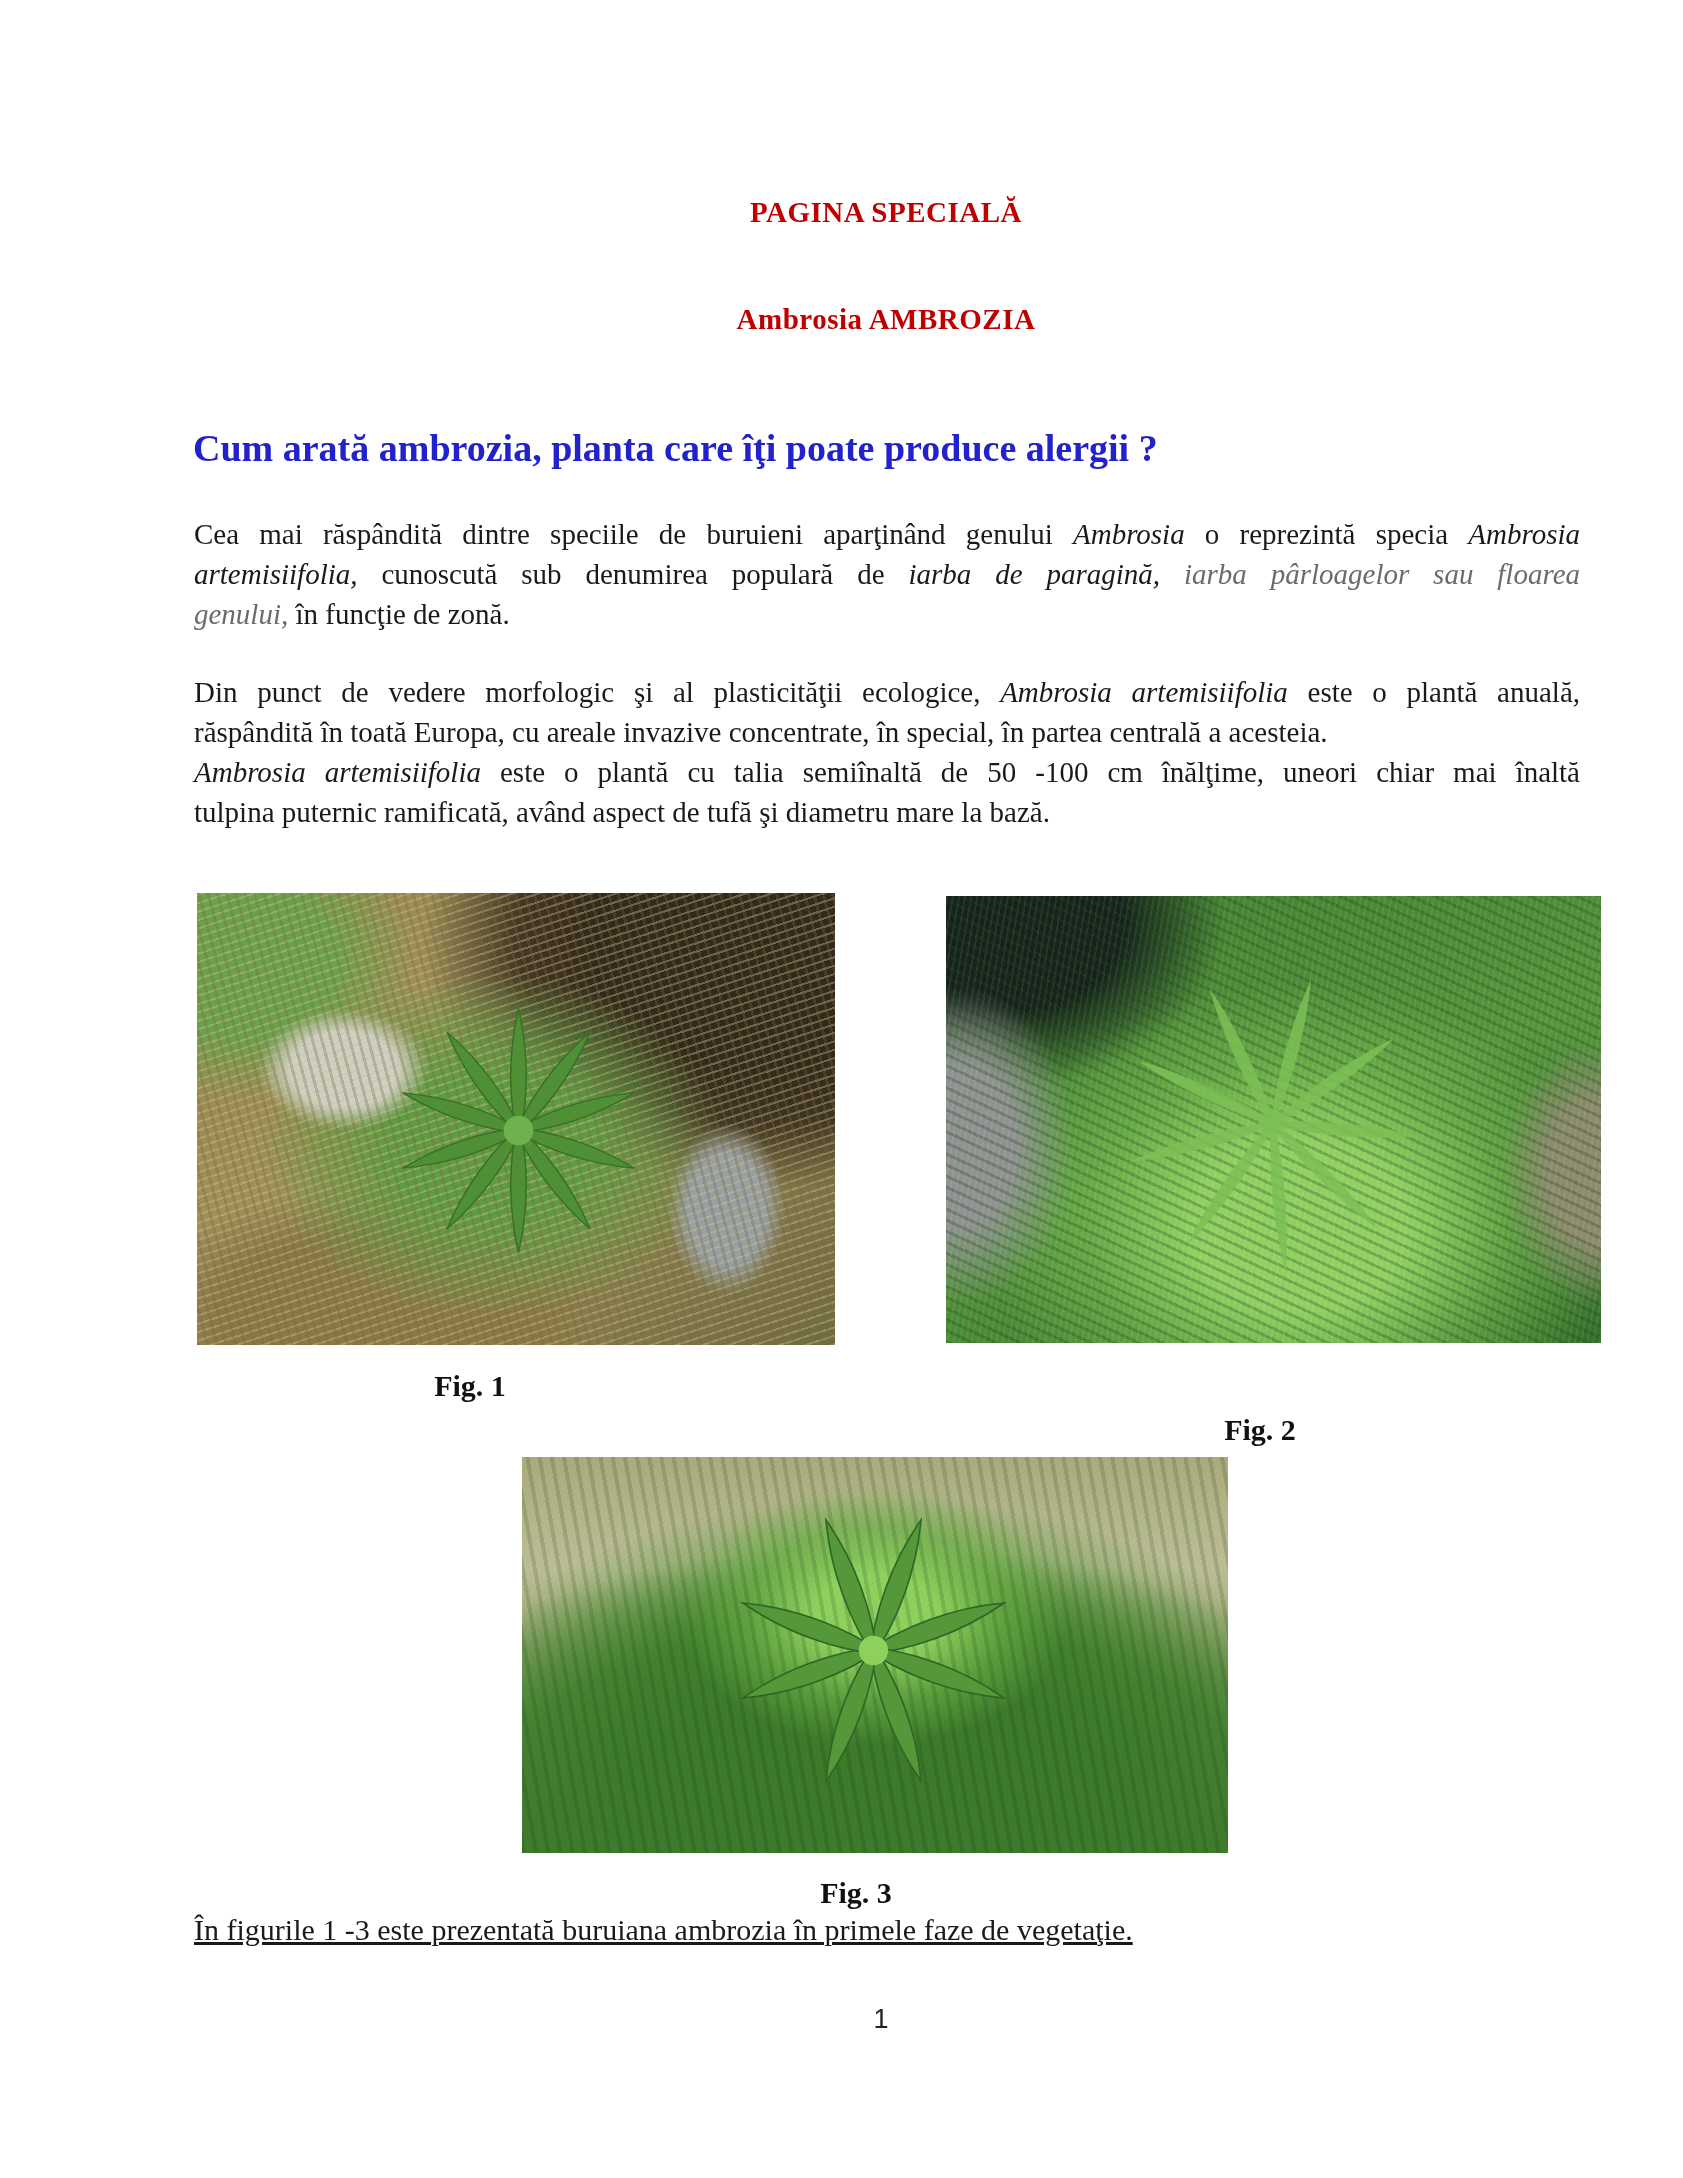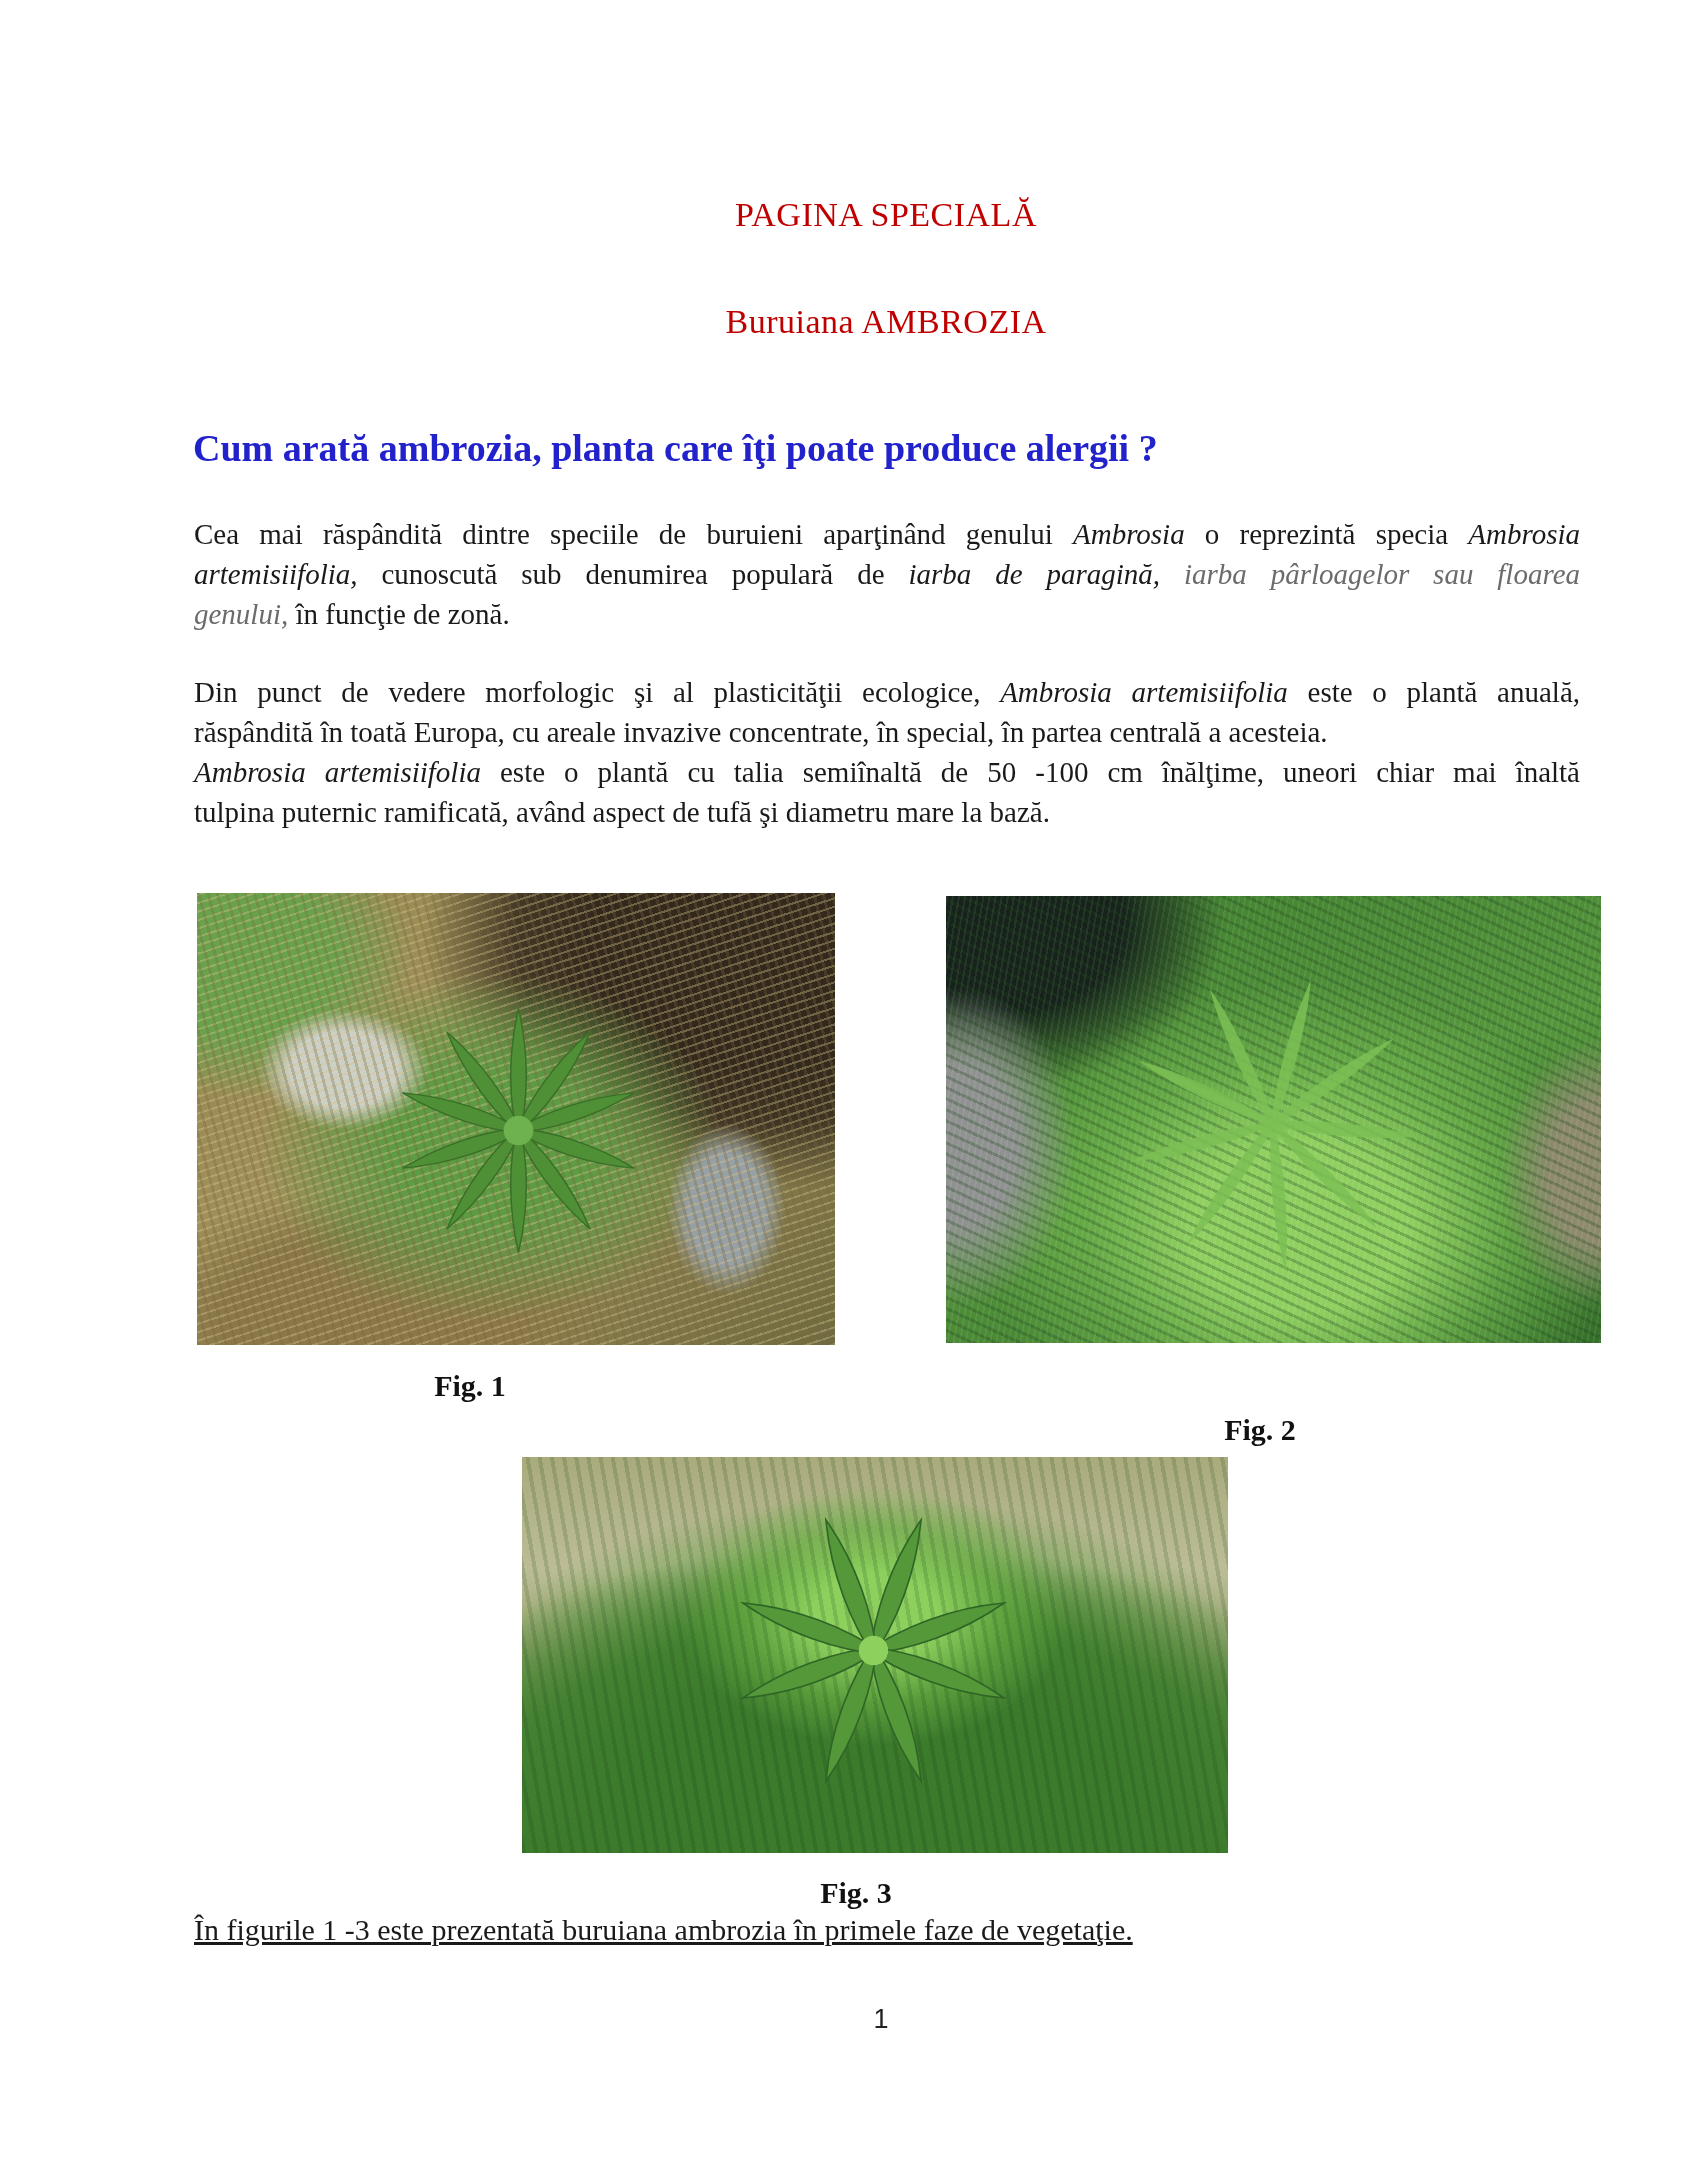--- a/index.html
+++ b/index.html
@@ -2,22 +2,22 @@
 <html><head>
 <meta charset="utf-8">
 <style>
   html,body{margin:0;padding:0;background:#ffffff;}
   .page{
     position:relative;width:1683px;height:2178px;background:#ffffff;
     font-family:"Liberation Serif","DejaVu Serif",serif;color:#1a1a1a;overflow:hidden;
   }
   .abs{position:absolute;}
   .title{
-    left:193px;width:1386px;text-align:center;font-weight:normal;
-    font-size:34px;letter-spacing:0.5px;color:#C00000;
+    left:193px;width:1386px;text-align:center;font-weight:bold;
+    font-size:29px;letter-spacing:0.5px;color:#C00000;
   }
   .heading{
     left:193px;width:1396px;font-weight:bold;font-size:38px;color:#2222CC;
   }
   .bodytext{left:194px;width:1386px;font-size:29px;}
   .bline{line-height:40px;text-align:left;}
   .bline.just{text-align:justify;text-align-last:justify;}
   .i{font-style:italic;}
   .g{color:#6b6b6b;}
   .gi{font-style:italic;color:#6b6b6b;}
@@ -66,21 +66,21 @@
   }
   .leafsvg{position:absolute;pointer-events:none;}
 </style>
 </head>
 <body>
 
 <div class="page">
 
   <div class="abs title" style="top:196px;">PAGINA SPECIALĂ</div>
 
-  <div class="abs title" style="top:303px;">Buruiana AMBROZIA</div>
+  <div class="abs title" style="top:303px;">Ambrosia AMBROZIA</div>
 
   <div class="abs heading" style="top:426px;">Cum arată ambrozia, planta care îţi poate produce alergii ?</div>
 
   <div class="abs bodytext" style="top:514px;">
       <div class="bline just"><span>Cea mai răspândită dintre speciile de buruieni aparţinând genului </span><span class="i">Ambrosia</span><span> o reprezintă specia </span><span class="i">Ambrosia</span></div>
       <div class="bline just"><span class="i">artemisiifolia,</span><span> cunoscută sub denumirea populară de </span><span class="i">iarba de paragină,</span><span> </span><span class="gi">iarba pârloagelor sau floarea</span></div>
       <div class="bline"><span class="gi">genului,</span><span> în funcţie de zonă.</span></div>
     </div>
 
   <div class="abs bodytext" style="top:672px;">

